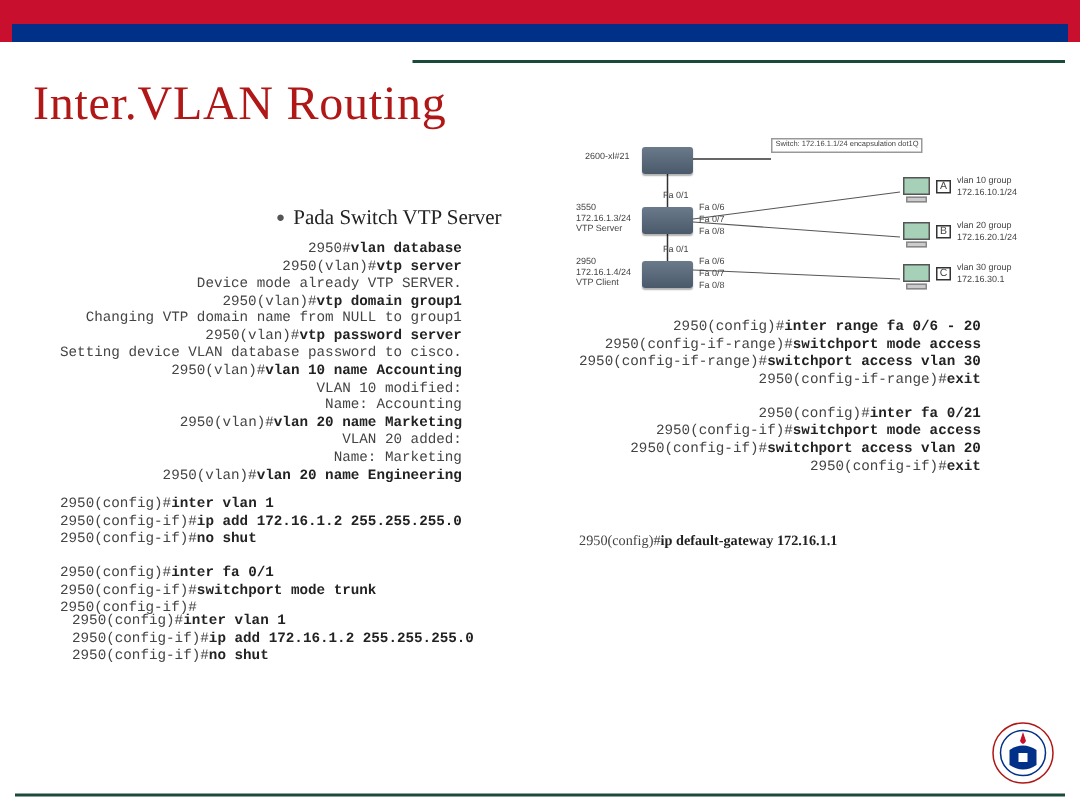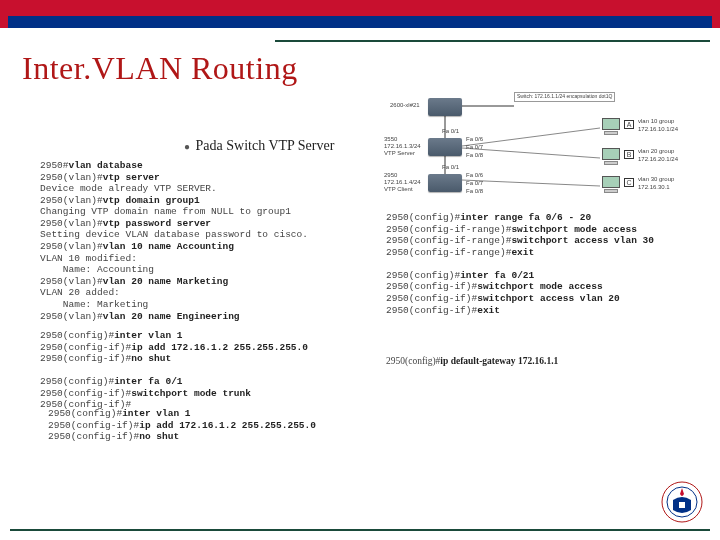--- a/index.html
+++ b/index.html
@@ -106,22 +106,22 @@
 
   
   .cli {
     position: absolute;
     font-family: "Courier New", monospace;
     font-size: 9.5px;
     line-height: 1.22;
     color: #444;
     white-space: pre;
   }
-  .cli.left1  { top: 160px; left: 40px; }
-  .cli.right1 { top: 212px; left: 386px; }
+  .cli.left1  { top: 160px; left: 40px; text-align: right; }
+  .cli.right1 { top: 212px; left: 386px; text-align: right; }
   .cli.left2  { top: 330px; left: 40px; }
   .cli.right2 { top: 356px; left: 386px; font-family: Liberation Serif, serif; }
   .cli.left3  { top: 408px; left: 48px; }
 
   .cli .cmd { font-weight: 700; color: #222; }
 
   
   .logo {
     position: absolute;
     right: 16px;

